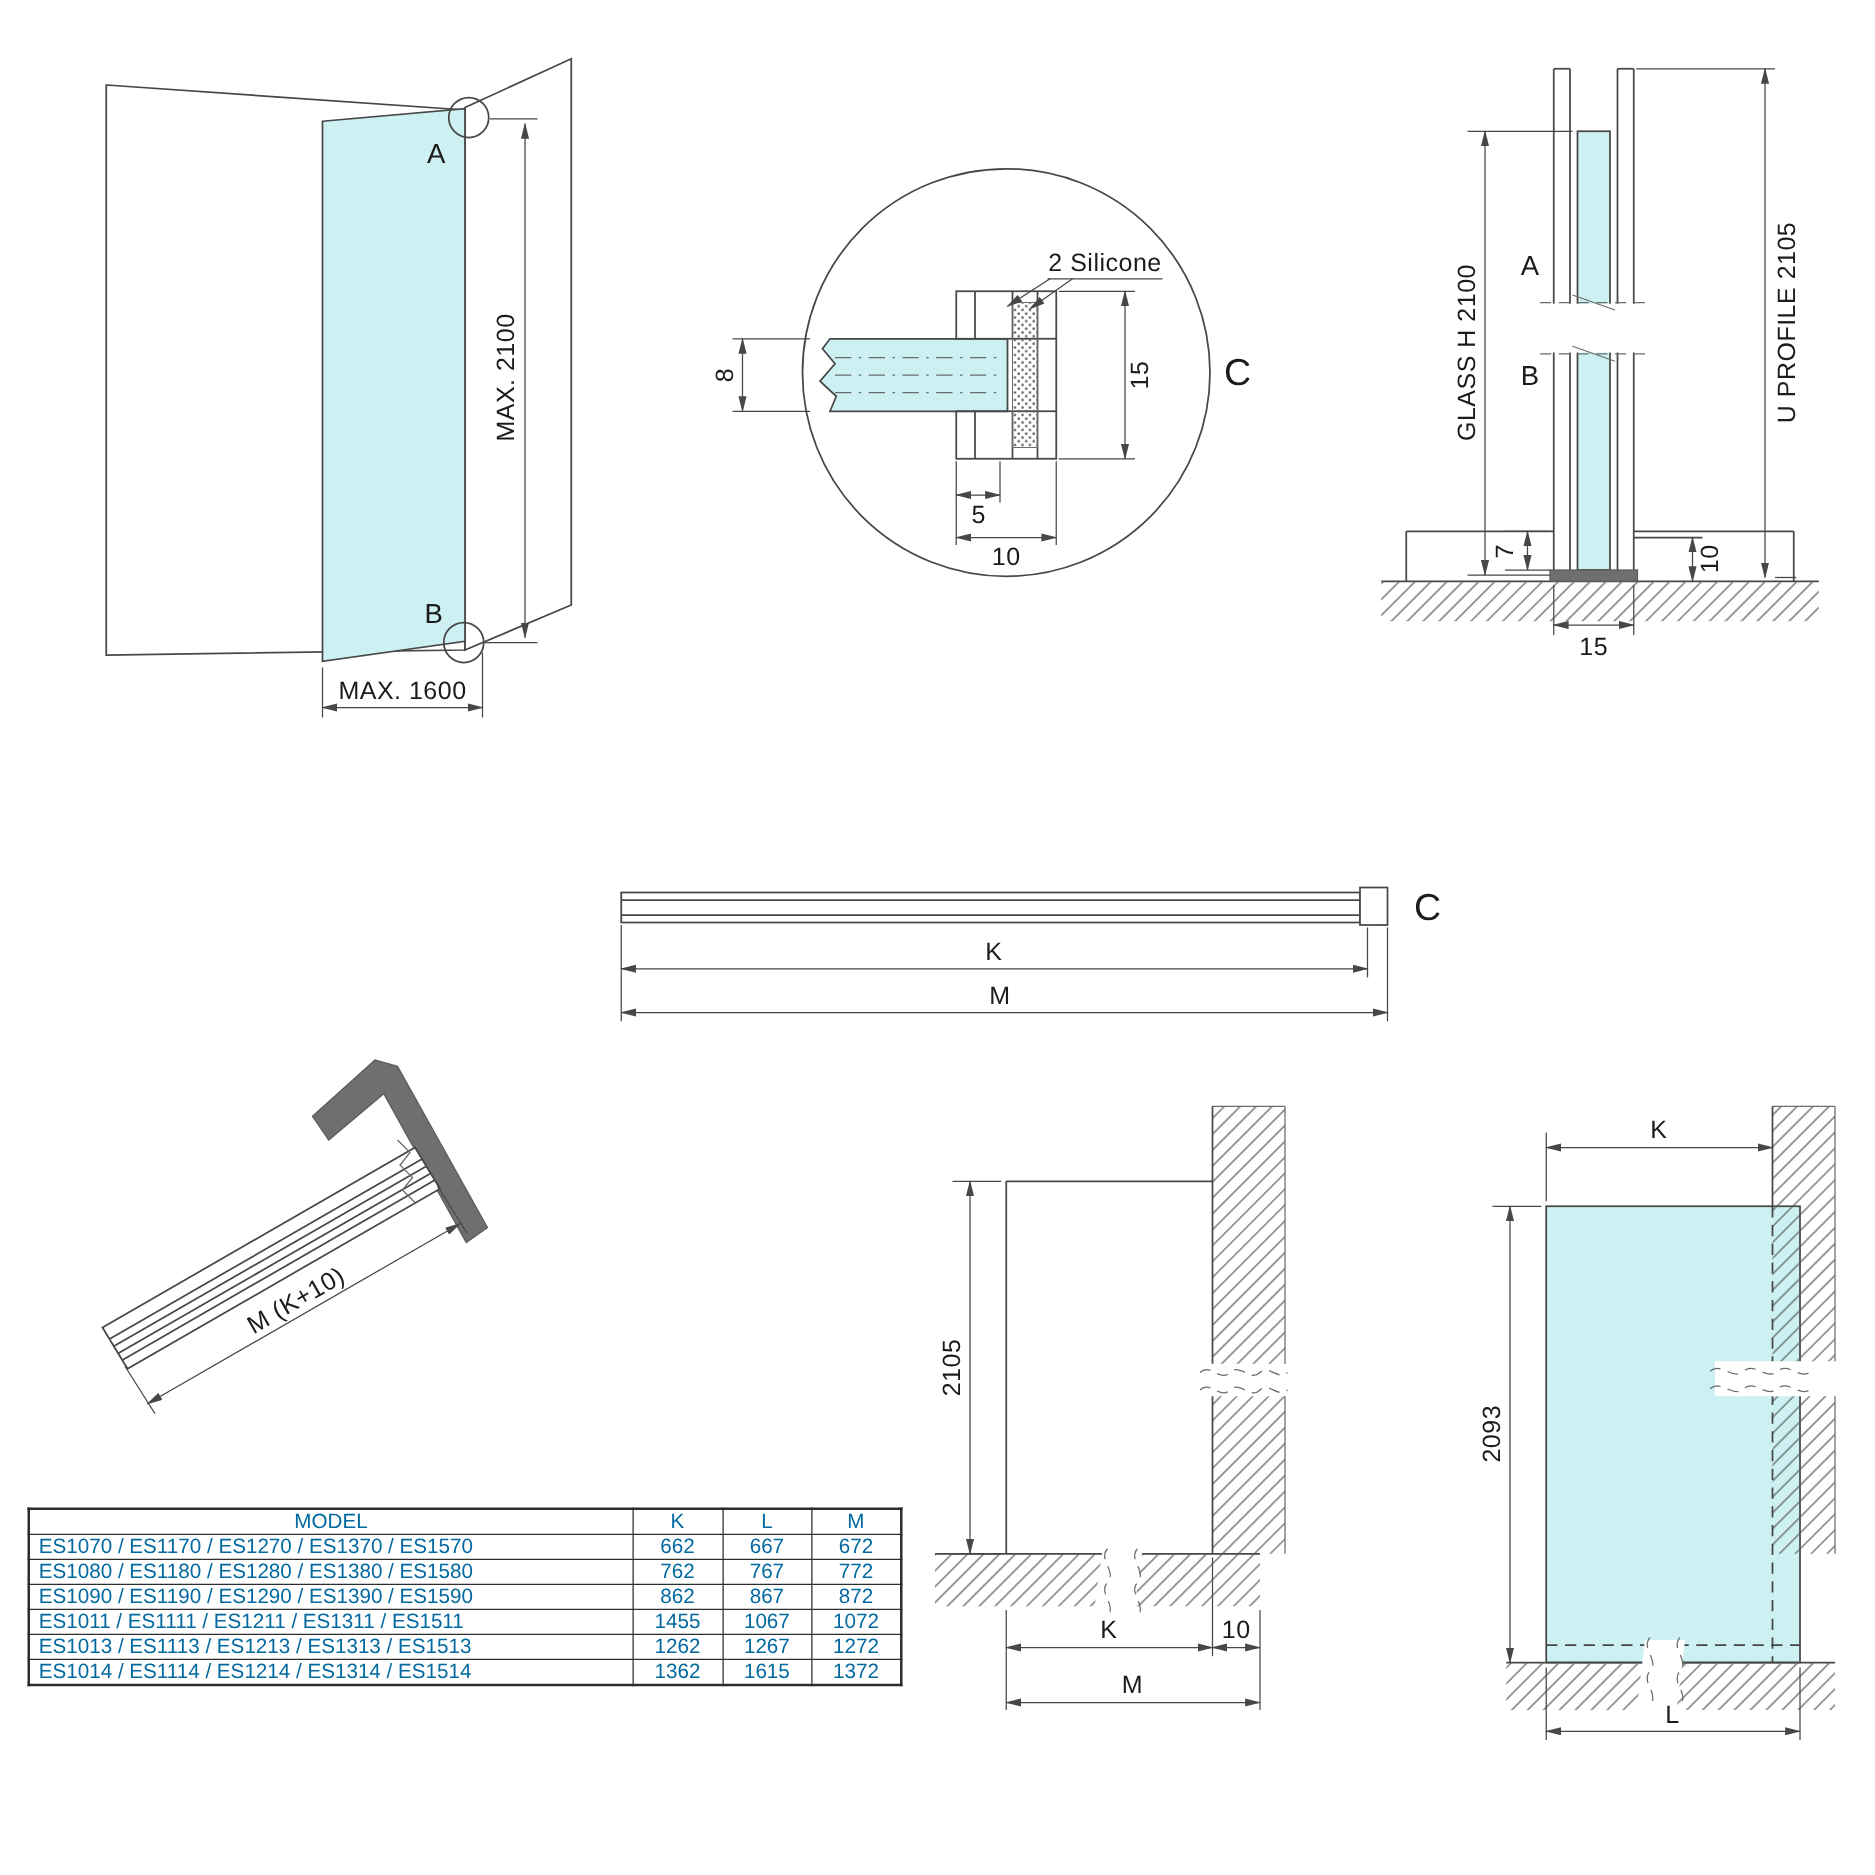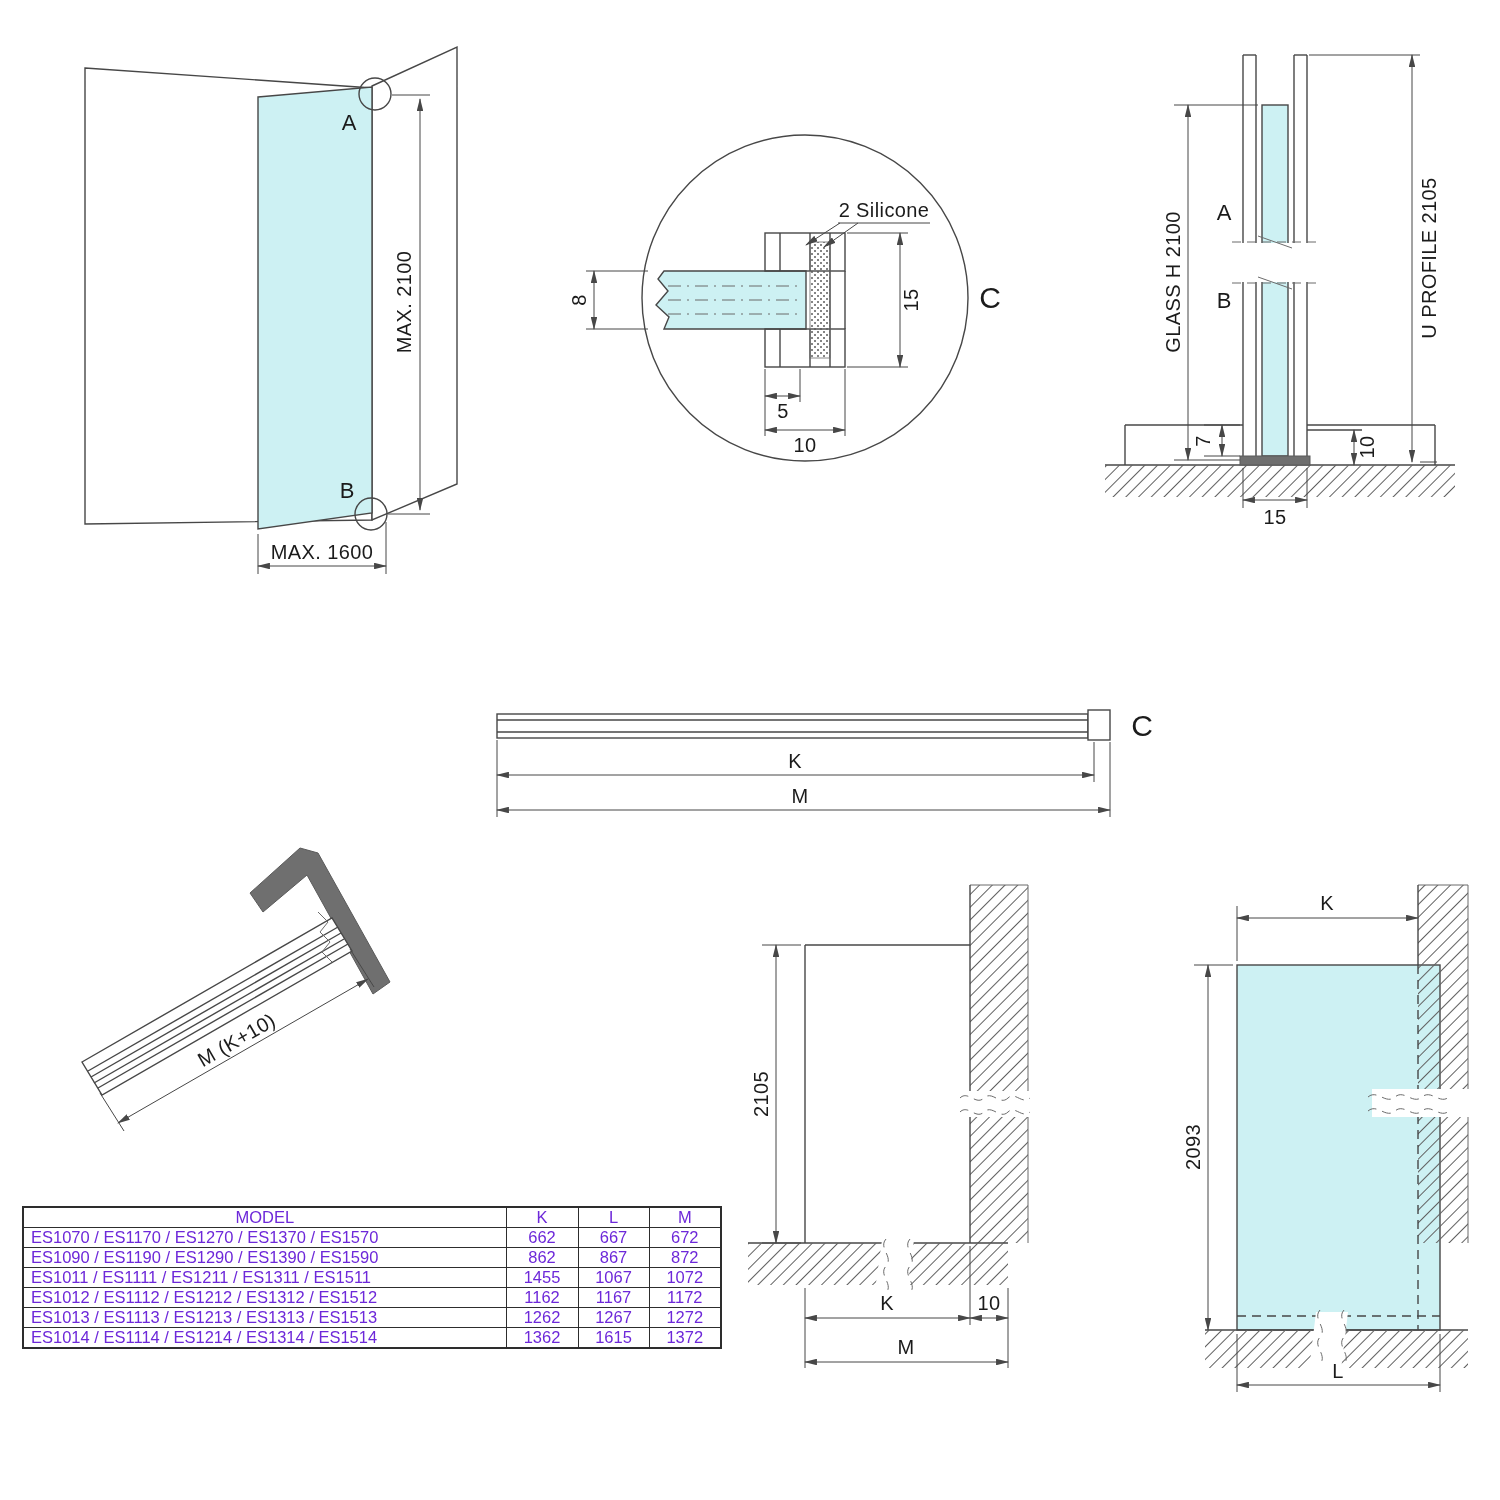--- a/index.html
+++ b/index.html
@@ -16,21 +16,21 @@
   .dim  { stroke:#474747; stroke-width:1; fill:none; }
   .dash { stroke-dasharray:9 6; }
   .dashf{ stroke-dasharray:13 6 2 6; }
   .glass{ fill:#cdf1f3; stroke:#474747; stroke-width:1.4; }
   .hat  { fill:url(#hatch); stroke:none; }
   .dots { fill:url(#dots); stroke:#6b6b6b; stroke-width:.8; }
   .dark { fill:#6f6f6f; stroke:#5a5a5a; stroke-width:1; }
   .wht  { fill:#ffffff; stroke:none; }
 
   table.model-table { position:absolute; left:22px; top:1206px; width:698px;
-    border-collapse:collapse; font-size:16.5px; color:#6d28d9;
+    border-collapse:collapse; font-size:16.5px; color:#0369a1;
     border:2px solid #2d2d2d; table-layout:fixed; }
   .model-table th, .model-table td { border:1px solid #2d2d2d; padding:0 4px;
     height:19px; text-align:center; font-weight:400; white-space:nowrap; overflow:hidden; }
   .model-table td.model { text-align:left; padding-left:7px;margin-left:12px; }
   .model-table tr.group-sep th, .model-table tr.group-sep td { border-bottom-width:2.5px; }
 </style>
 </head>
 <body>
 
 <div class="canvas">
@@ -276,38 +276,38 @@
     </tr>
   </thead>
   <tbody>
     <tr>
       <td class="model">ES1070 / ES1170 / ES1270 / ES1370 / ES1570</td>
       <td>662</td>
       <td>667</td>
       <td>672</td>
     </tr>
     <tr>
+      <td class="model">ES1080 / ES1180 / ES1280 / ES1380 / ES1580</td>
+      <td>762</td>
+      <td>767</td>
+      <td>772</td>
+    </tr>
+    <tr>
       <td class="model">ES1090 / ES1190 / ES1290 / ES1390 / ES1590</td>
       <td>862</td>
       <td>867</td>
       <td>872</td>
     </tr>
     <tr>
       <td class="model">ES1011 / ES1111 / ES1211 / ES1311 / ES1511</td>
       <td>1455</td>
       <td>1067</td>
       <td>1072</td>
     </tr>
     <tr>
-      <td class="model">ES1012 / ES1112 / ES1212 / ES1312 / ES1512</td>
-      <td>1162</td>
-      <td>1167</td>
-      <td>1172</td>
-    </tr>
-    <tr>
       <td class="model">ES1013 / ES1113 / ES1213 / ES1313 / ES1513</td>
       <td>1262</td>
       <td>1267</td>
       <td>1272</td>
     </tr>
     <tr>
       <td class="model">ES1014 / ES1114 / ES1214 / ES1314 / ES1514</td>
       <td>1362</td>
       <td>1615</td>
       <td>1372</td>

